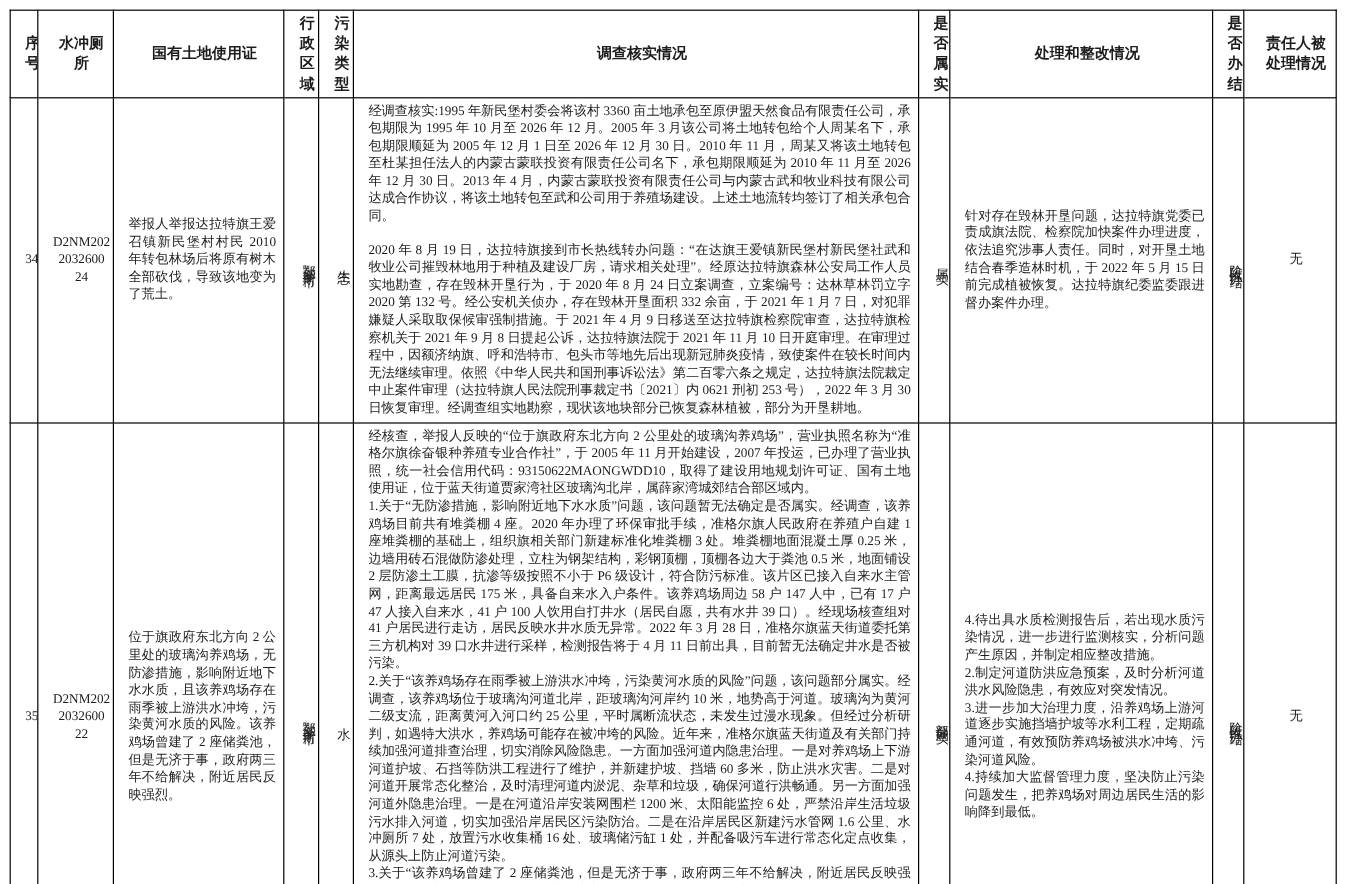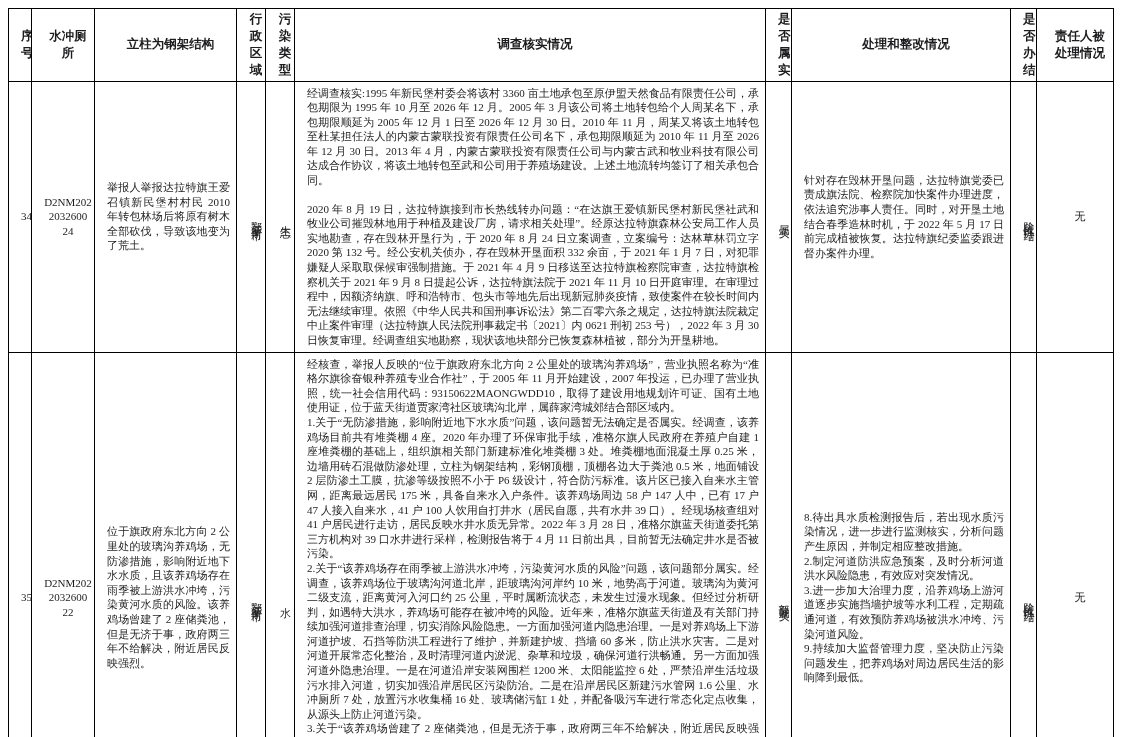--- a/index.html
+++ b/index.html
@@ -53,21 +53,21 @@
         <col style="width:471px">
       <col style="width:26px">
         <col style="width:219px">
         <col style="width:26px">
       <col style="width:77px">
     </colgroup>
     <thead>
       <tr>
         <th>序号</th>
         <th>水冲厕所</th>
-        <th>立柱为钢架结构</th>
+        <th>国有土地使用证</th>
         <th>行政区域</th>
         <th>污染类型</th>
         <th>调查核实情况</th>
         <th>是否属实</th>
         <th>处理和整改情况</th>
         <th>是否办结</th>
         <th>责任人被处理情况</th>
       </tr>
     </thead>
     <tbody>
@@ -78,44 +78,44 @@
 24</td>
         <td class="t">举报人举报达拉特旗王爱召镇新民堡村村民 2010 年转包林场后将原有树木全部砍伐，导致该地变为了荒土。</td>
         <td class="c"><span class="v">鄂尔多斯市</span></td>
         <td class="c"><span class="v">生态</span></td>
         <td class="t">
           <p>经调查核实:1995 年新民堡村委会将该村 3360 亩土地承包至原伊盟天然食品有限责任公司，承包期限为 1995 年 10 月至 2026 年 12 月。2005 年 3 月该公司将土地转包给个人周某名下，承包期限顺延为 2005 年 12 月 1 日至 2026 年 12 月 30 日。2010 年 11 月，周某又将该土地转包至杜某担任法人的内蒙古蒙联投资有限责任公司名下，承包期限顺延为 2010 年 11 月至 2026 年 12 月 30 日。2013 年 4 月，内蒙古蒙联投资有限责任公司与内蒙古武和牧业科技有限公司达成合作协议，将该土地转包至武和公司用于养殖场建设。上述土地流转均签订了相关承包合同。</p>
           <p class="gap">2020 年 8 月 19 日，达拉特旗接到市长热线转办问题：“在达旗王爱镇新民堡村新民堡社武和牧业公司摧毁林地用于种植及建设厂房，请求相关处理”。经原达拉特旗森林公安局工作人员实地勘查，存在毁林开垦行为，于 2020 年 8 月 24 日立案调查，立案编号：达林草林罚立字 2020 第 132 号。经公安机关侦办，存在毁林开垦面积 332 余亩，于 2021 年 1 月 7 日，对犯罪嫌疑人采取取保候审强制措施。于 2021 年 4 月 9 日移送至达拉特旗检察院审查，达拉特旗检察机关于 2021 年 9 月 8 日提起公诉，达拉特旗法院于 2021 年 11 月 10 日开庭审理。在审理过程中，因额济纳旗、呼和浩特市、包头市等地先后出现新冠肺炎疫情，致使案件在较长时间内无法继续审理。依照《中华人民共和国刑事诉讼法》第二百零六条之规定，达拉特旗法院裁定中止案件审理（达拉特旗人民法院刑事裁定书〔2021〕内 0621 刑初 253 号），2022 年 3 月 30 日恢复审理。经调查组实地勘察，现状该地块部分已恢复森林植被，部分为开垦耕地。</p>
         </td>
         <td class="c"><span class="v">属实</span></td>
         <td class="t">
-          <p>针对存在毁林开垦问题，达拉特旗党委已责成旗法院、检察院加快案件办理进度，依法追究涉事人责任。同时，对开垦土地结合春季造林时机，于 2022 年 5 月 17 日前完成植被恢复。达拉特旗纪委监委跟进督办案件办理。</p>
+          <p>针对存在毁林开垦问题，达拉特旗党委已责成旗法院、检察院加快案件办理进度，依法追究涉事人责任。同时，对开垦土地结合春季造林时机，于 2022 年 5 月 15 日前完成植被恢复。达拉特旗纪委监委跟进督办案件办理。</p>
         </td>
         <td class="c"><span class="v">阶段性办结</span></td>
         <td class="c">无</td>
       </tr>
       <tr class="row-b">
         <td class="c">35</td>
         <td class="c pre">D2NM202
 2032600
 22</td>
         <td class="t">位于旗政府东北方向 2 公里处的玻璃沟养鸡场，无防渗措施，影响附近地下水水质，且该养鸡场存在雨季被上游洪水冲垮，污染黄河水质的风险。该养鸡场曾建了 2 座储粪池，但是无济于事，政府两三年不给解决，附近居民反映强烈。</td>
         <td class="c"><span class="v">鄂尔多斯市</span></td>
         <td class="c"><span class="v">水</span></td>
         <td class="t">
           <p>经核查，举报人反映的“位于旗政府东北方向 2 公里处的玻璃沟养鸡场”，营业执照名称为“准格尔旗徐奋银种养殖专业合作社”，于 2005 年 11 月开始建设，2007 年投运，已办理了营业执照，统一社会信用代码：93150622MAONGWDD10，取得了建设用地规划许可证、国有土地使用证，位于蓝天街道贾家湾社区玻璃沟北岸，属薛家湾城郊结合部区域内。</p>
           <p>1.关于“无防渗措施，影响附近地下水水质”问题，该问题暂无法确定是否属实。经调查，该养鸡场目前共有堆粪棚 4 座。2020 年办理了环保审批手续，准格尔旗人民政府在养殖户自建 1 座堆粪棚的基础上，组织旗相关部门新建标准化堆粪棚 3 处。堆粪棚地面混凝土厚 0.25 米，边墙用砖石混做防渗处理，立柱为钢架结构，彩钢顶棚，顶棚各边大于粪池 0.5 米，地面铺设 2 层防渗土工膜，抗渗等级按照不小于 P6 级设计，符合防污标准。该片区已接入自来水主管网，距离最远居民 175 米，具备自来水入户条件。该养鸡场周边 58 户 147 人中，已有 17 户 47 人接入自来水，41 户 100 人饮用自打井水（居民自愿，共有水井 39 口）。经现场核查组对 41 户居民进行走访，居民反映水井水质无异常。2022 年 3 月 28 日，准格尔旗蓝天街道委托第三方机构对 39 口水井进行采样，检测报告将于 4 月 11 日前出具，目前暂无法确定井水是否被污染。</p>
           <p>2.关于“该养鸡场存在雨季被上游洪水冲垮，污染黄河水质的风险”问题，该问题部分属实。经调查，该养鸡场位于玻璃沟河道北岸，距玻璃沟河岸约 10 米，地势高于河道。玻璃沟为黄河二级支流，距离黄河入河口约 25 公里，平时属断流状态，未发生过漫水现象。但经过分析研判，如遇特大洪水，养鸡场可能存在被冲垮的风险。近年来，准格尔旗蓝天街道及有关部门持续加强河道排查治理，切实消除风险隐患。一方面加强河道内隐患治理。一是对养鸡场上下游河道护坡、石挡等防洪工程进行了维护，并新建护坡、挡墙 60 多米，防止洪水灾害。二是对河道开展常态化整治，及时清理河道内淤泥、杂草和垃圾，确保河道行洪畅通。另一方面加强河道外隐患治理。一是在河道沿岸安装网围栏 1200 米、太阳能监控 6 处，严禁沿岸生活垃圾污水排入河道，切实加强沿岸居民区污染防治。二是在沿岸居民区新建污水管网 1.6 公里、水冲厕所 7 处，放置污水收集桶 16 处、玻璃储污缸 1 处，并配备吸污车进行常态化定点收集，从源头上防止河道污染。</p>
           <p>3.关于“该养鸡场曾建了 2 座储粪池，但是无济于事，政府两三年不给解决，附近居民反映强烈”问题，该问题不属实。经核实，该养鸡场目前共有堆粪棚 4 座，各项建设指标均符合防污标准。准格尔旗生态环境分局于 2021 年 7 月，委托第三方机构对养鸡场周边空气进行了检测，近日又监测 10 余次，监测结果均未超标。近年来，准格尔旗蓝天街道及相关部门持续加强常态化监督管理，要求养殖场严格按照规定处置粪污，做到日产日清，防止污染发生。在养鸡场周边安装摄像头实时监控，并储备吸污车等工程机械以备突发情况，目前未发现堆粪棚粪污堆积和外排现象。同时，街道及社区干部及时深入居民区入户走访，加强政策宣传，积极排查化解矛盾纠纷。</p>
         </td>
         <td class="c"><span class="v">部分属实</span></td>
         <td class="t">
-          <p>8.待出具水质检测报告后，若出现水质污染情况，进一步进行监测核实，分析问题产生原因，并制定相应整改措施。</p>
+          <p>4.待出具水质检测报告后，若出现水质污染情况，进一步进行监测核实，分析问题产生原因，并制定相应整改措施。</p>
           <p>2.制定河道防洪应急预案，及时分析河道洪水风险隐患，有效应对突发情况。</p>
           <p>3.进一步加大治理力度，沿养鸡场上游河道逐步实施挡墙护坡等水利工程，定期疏通河道，有效预防养鸡场被洪水冲垮、污染河道风险。</p>
-          <p>9.持续加大监督管理力度，坚决防止污染问题发生，把养鸡场对周边居民生活的影响降到最低。</p>
+          <p>4.持续加大监督管理力度，坚决防止污染问题发生，把养鸡场对周边居民生活的影响降到最低。</p>
         </td>
         <td class="c"><span class="v">阶段性办结</span></td>
         <td class="c">无</td>
       </tr>
     </tbody>
   </table>
 </div>
 
 </body></html>

